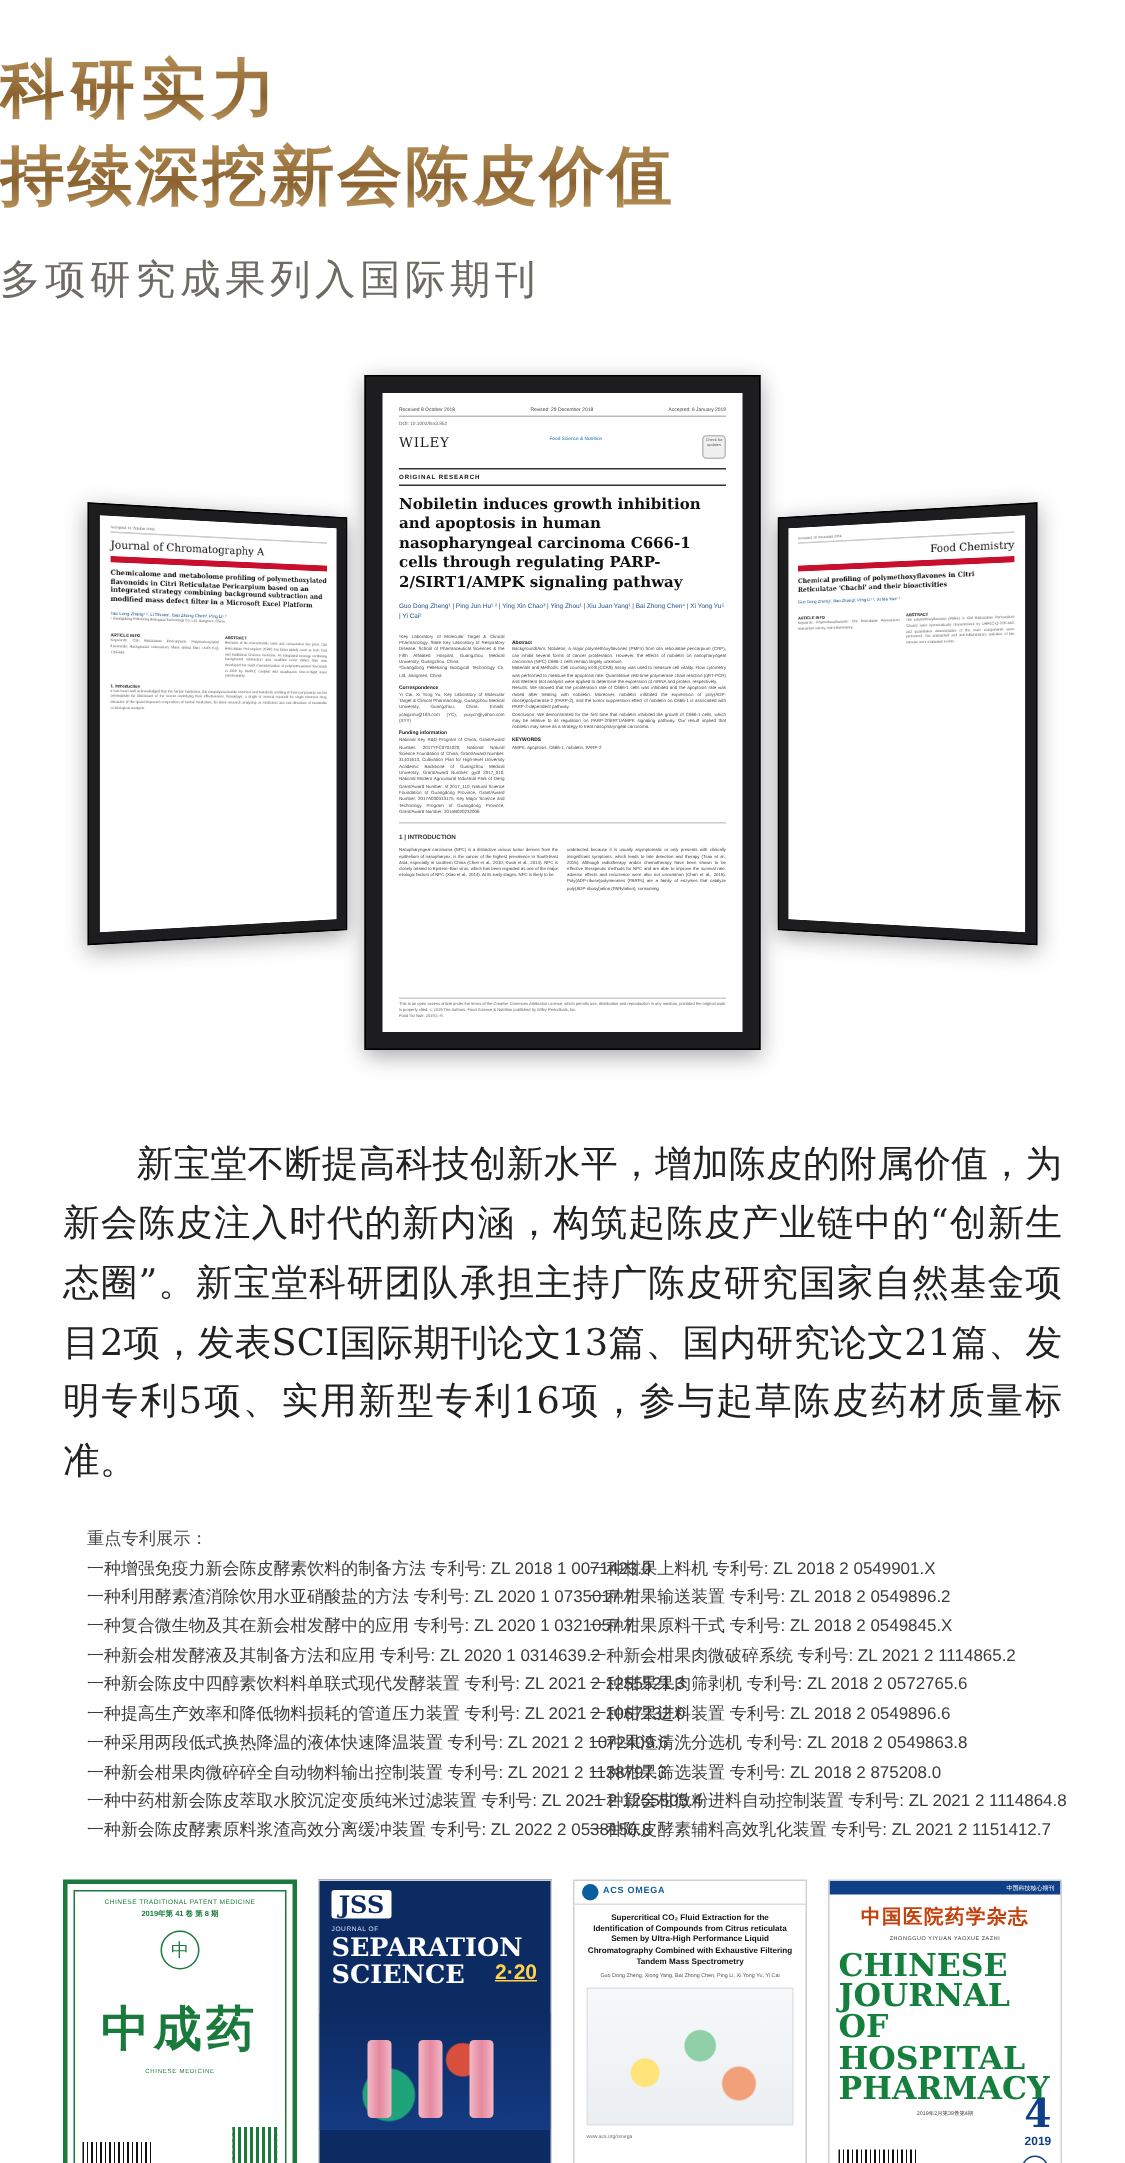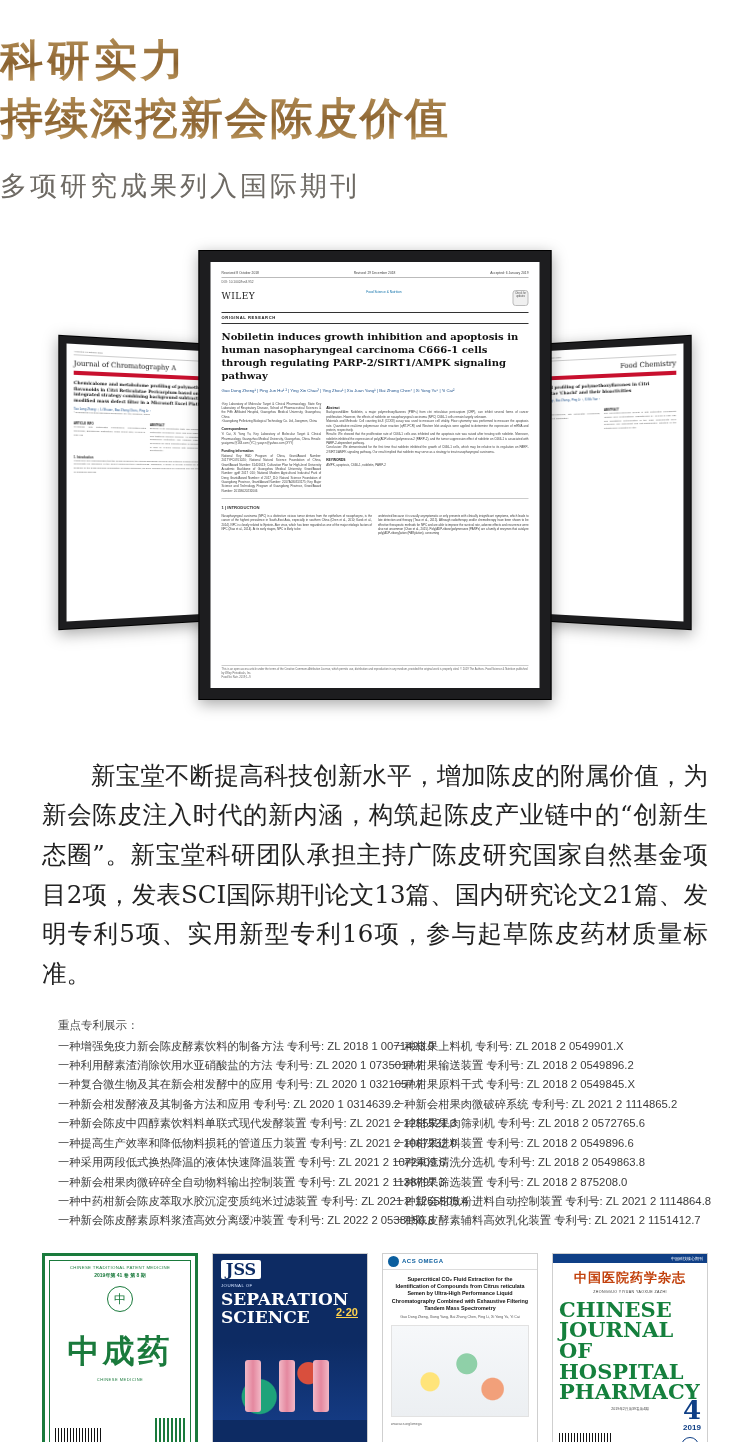--- a/index.html
+++ b/index.html
@@ -51,21 +51,21 @@
   }
   .frame {
     position:absolute;
     background:#1d1d1f;
     border:1px solid #000;
     box-shadow:0 4px 14px rgba(0,0,0,.35);
   }
   .frame .mat { background:#fff; width:100%; height:100%; position:relative; overflow:hidden; }
   .frame-left  { left:58px;  top:110px; width:180px; height:285px; padding:7px; transform:perspective(700px) rotateY(16deg); }
   .frame-right { right:58px; top:110px; width:180px; height:285px; padding:7px; transform:perspective(700px) rotateY(-16deg); }
-  .frame-center{ left:50%; transform:translateX(-50%); top:20px; width:353px; height:450px; padding:11px; z-index:3; }
+  .frame-center{ left:50%; transform:translateX(-50%); top:20px; width:264px; height:450px; padding:11px; z-index:3; }
 
   
   .paper { padding:9px 11px; font-size:3.1px; line-height:1.45; color:#333; position:relative; height:100%; }
   .paper-topline { display:flex; justify-content:space-between; font-size:3.3px; color:#444; border-bottom:0.5px solid #bbb; padding-bottom:2px; }
   .paper-doi { font-size:3.2px; color:#555; margin-top:2px; }
   .paper-brandrow { display:flex; justify-content:space-between; align-items:flex-start; margin-top:5px; }
   .wiley { font-family:"DejaVu Serif", serif; font-size:9px; color:#1d1d1d; letter-spacing:.5px; }
   .wiley-sub { font-size:3.2px; color:#0a6ea8; text-align:right; }
   .paper-sect { font-size:4.1px; font-weight:bold; letter-spacing:.6px; color:#111; margin-top:6px; border-top:0.6px solid #333; border-bottom:0.6px solid #333; padding:2px 0; }
   .paper-title { font-family:"DejaVu Serif", serif; font-weight:bold; font-size:10px; line-height:1.3; color:#111; margin-top:6px; }
@@ -128,21 +128,21 @@
   .c1-qr { position:absolute; right:5px; bottom:5px; width:30px; height:30px; background:
       repeating-linear-gradient(90deg,#1a7a3c 0 2px,#fff 2px 4px),
       repeating-linear-gradient(0deg,#1a7a3c 0 2px,transparent 2px 4px); }
   .c1-bar { position:absolute; left:5px; bottom:5px; width:46px; height:20px; background:repeating-linear-gradient(90deg,#111 0 1px,#fff 1px 3px); }
 
   
   .c2 { background:#0d2b63; }
   .c2-logo { margin:6px 8px 0 8px; background:#fff; color:#0d2b63; font-family:"DejaVu Serif", serif; font-weight:bold; font-size:16px; width:40px; text-align:center; border-radius:2px; }
   .c2-head { color:#cfe0ff; font-size:4.4px; margin:4px 8px 0 8px; letter-spacing:.4px; }
   .c2-title { color:#fff; font-family:"DejaVu Serif", serif; font-weight:bold; font-size:17px; line-height:1.05; margin:3px 8px 0 8px; }
-  .c2-iss { color:#ffd24d; font-size:11px; font-weight:bold; position:absolute; right:9px; top:52px;text-decoration:underline; }
+  .c2-iss { color:#ffd24d; font-size:14px; font-weight:bold; position:absolute; right:9px; top:52px;text-decoration:underline; }
   .c2-art { position:absolute; left:0; right:0; top:88px; height:78px; background:radial-gradient(circle at 30% 70%, #1ea37a 0 14%, transparent 15%), radial-gradient(circle at 62% 40%, #d94f3d 0 10%, transparent 11%), linear-gradient(180deg,#0d2b63,#143a82); }
   .c2-tube { position:absolute; bottom:8px; width:16px; height:52px; background:linear-gradient(90deg,#f2b8c6,#e4889f,#f2b8c6); border-radius:3px; }
 
   
   .c3 { background:#fff; }
   .c3-bar { height:16px; background:#fff; border-bottom:1px solid #dcdcdc; display:flex; align-items:center; gap:3px; padding:0 5px; }
   .c3-acs { width:11px; height:11px; border-radius:50%; background:#0b5e9e; }
   .c3-omega { font-size:6px; color:#0b5e9e; font-weight:bold; letter-spacing:.5px; }
   .c3-title { font-size:5.4px; font-weight:bold; color:#111; margin:6px 7px 0 7px; line-height:1.35; text-align:center; }
   .c3-auth { font-size:3.6px; color:#555; margin:3px 7px 0 7px; text-align:center; }

